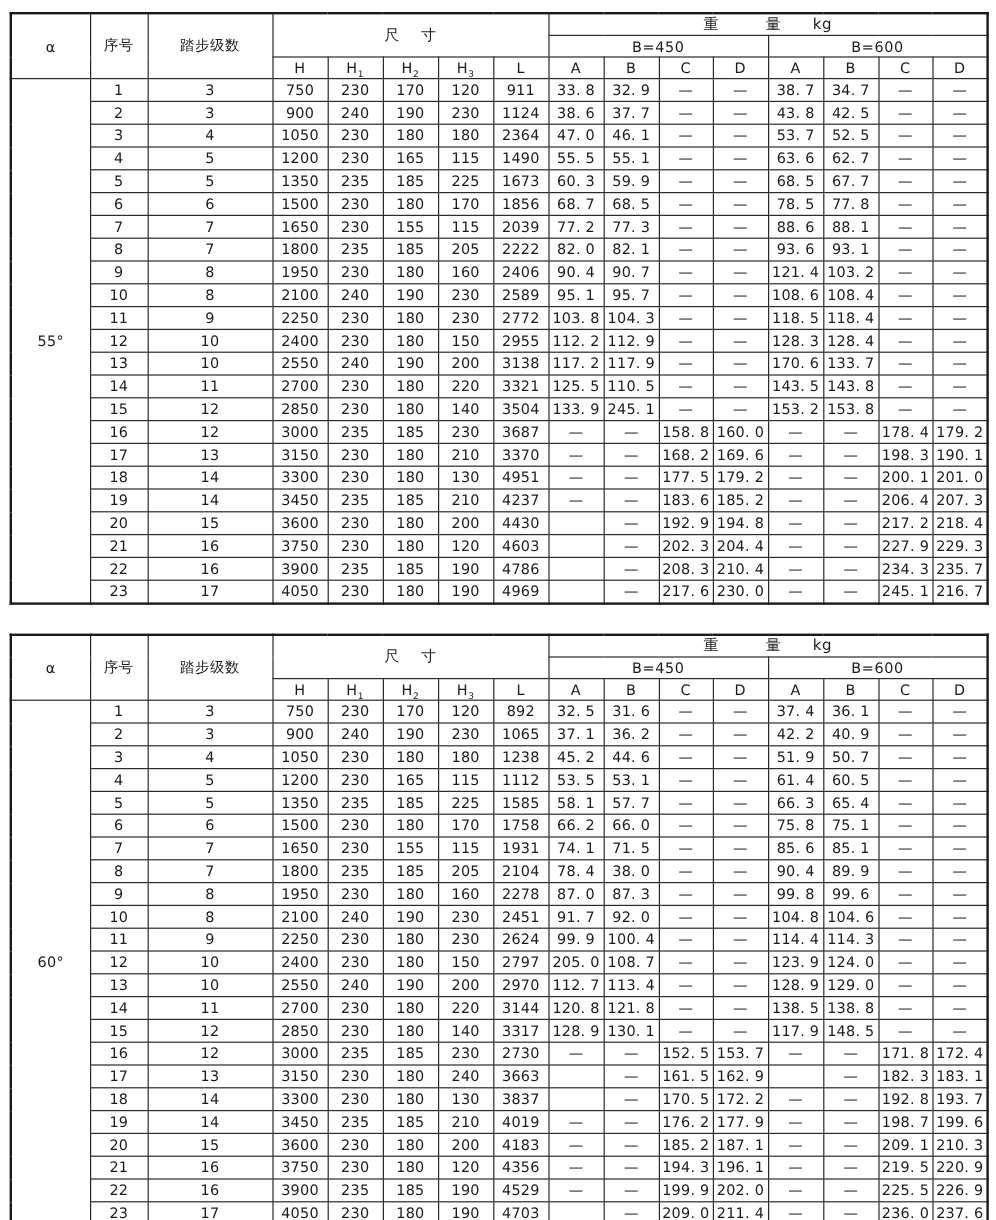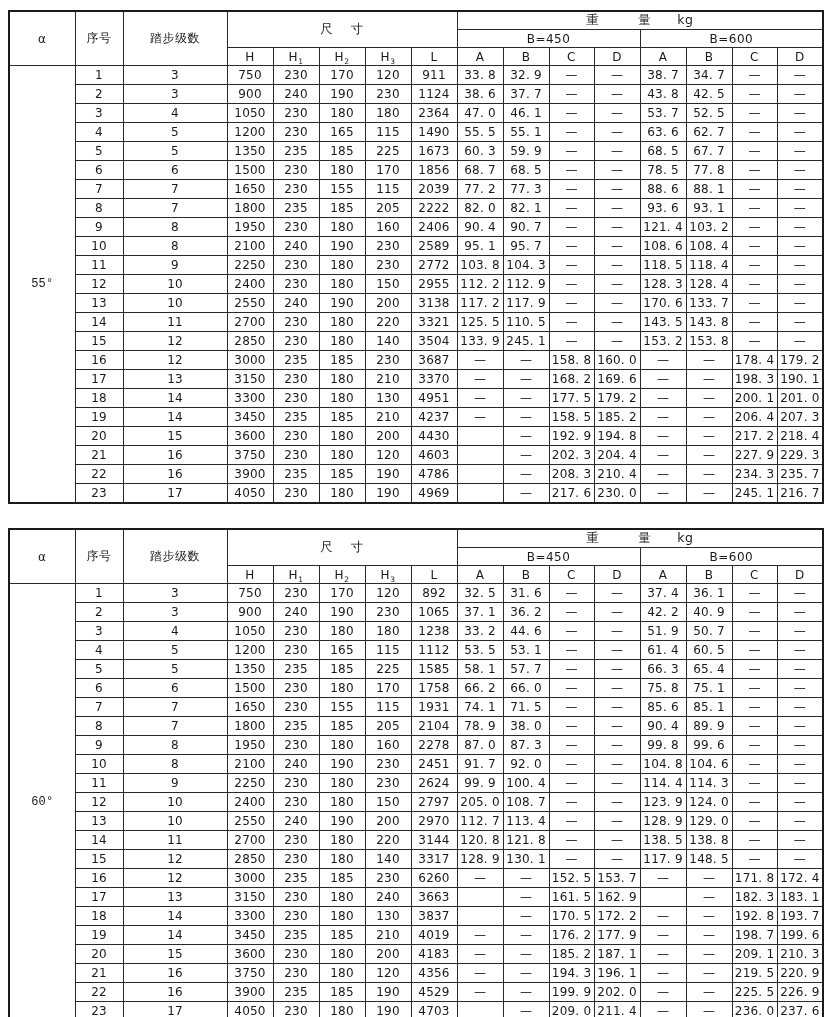--- a/index.html
+++ b/index.html
@@ -7,21 +7,21 @@
   .sheet{position:relative;width:830px;height:1017px;background:#ffffff;overflow:hidden;
          font-family:"DejaVu Sans","Liberation Sans",sans-serif;color:#1a1a1a;}
   .spec-table{position:absolute;left:8px;}
   #table-55{top:10px;}
   #table-60{top:528px;}
   table{border-collapse:collapse;table-layout:fixed;width:814px;border:2px solid #1a1a1a;}
   th,td{border:1px solid #2a2a2a;text-align:center;vertical-align:middle;padding:0;
         font-weight:normal;white-space:nowrap;overflow:hidden;}
   thead th{height:17px;font-size:12px;letter-spacing:0.5px;}
   tbody td{height:18px;font-size:12px;letter-spacing:0.2px;}
-  .alpha-cell{font-size:12px;font-family:Liberation Mono, monospace;}
+  .alpha-cell{font-size:12px;}
   sub{font-size:7.5px;line-height:0;}
   .dims-title,.weight-title{font-size:12.5px;}
 </style>
 </head>
 <body>
 
 <div class="sheet">
 
   <div class="spec-table" id="table-55">
     <table>
@@ -382,21 +382,21 @@
           <tr>
             <td>19</td>
             <td>14</td>
             <td>3450</td>
             <td>235</td>
             <td>185</td>
             <td>210</td>
             <td>4237</td>
             <td>—</td>
             <td>—</td>
-            <td>158. 5</td>
+            <td>183. 6</td>
             <td>185. 2</td>
             <td>—</td>
             <td>—</td>
             <td>206. 4</td>
             <td>207. 3</td>
           </tr>
           <tr>
             <td>20</td>
             <td>15</td>
             <td>3600</td>
@@ -553,21 +553,21 @@
             <td>—</td>
           </tr>
           <tr>
             <td>3</td>
             <td>4</td>
             <td>1050</td>
             <td>230</td>
             <td>180</td>
             <td>180</td>
             <td>1238</td>
-            <td>33. 2</td>
+            <td>45. 2</td>
             <td>44. 6</td>
             <td>—</td>
             <td>—</td>
             <td>51. 9</td>
             <td>50. 7</td>
             <td>—</td>
             <td>—</td>
           </tr>
           <tr>
             <td>4</td>
@@ -638,21 +638,21 @@
             <td>—</td>
           </tr>
           <tr>
             <td>8</td>
             <td>7</td>
             <td>1800</td>
             <td>235</td>
             <td>185</td>
             <td>205</td>
             <td>2104</td>
-            <td>78. 9</td>
+            <td>78. 4</td>
             <td>38. 0</td>
             <td>—</td>
             <td>—</td>
             <td>90. 4</td>
             <td>89. 9</td>
             <td>—</td>
             <td>—</td>
           </tr>
           <tr>
             <td>9</td>
@@ -773,21 +773,21 @@
             <td>—</td>
             <td>—</td>
           </tr>
           <tr>
             <td>16</td>
             <td>12</td>
             <td>3000</td>
             <td>235</td>
             <td>185</td>
             <td>230</td>
-            <td>6260</td>
+            <td>2730</td>
             <td>—</td>
             <td>—</td>
             <td>152. 5</td>
             <td>153. 7</td>
             <td>—</td>
             <td>—</td>
             <td>171. 8</td>
             <td>172. 4</td>
           </tr>
           <tr>

